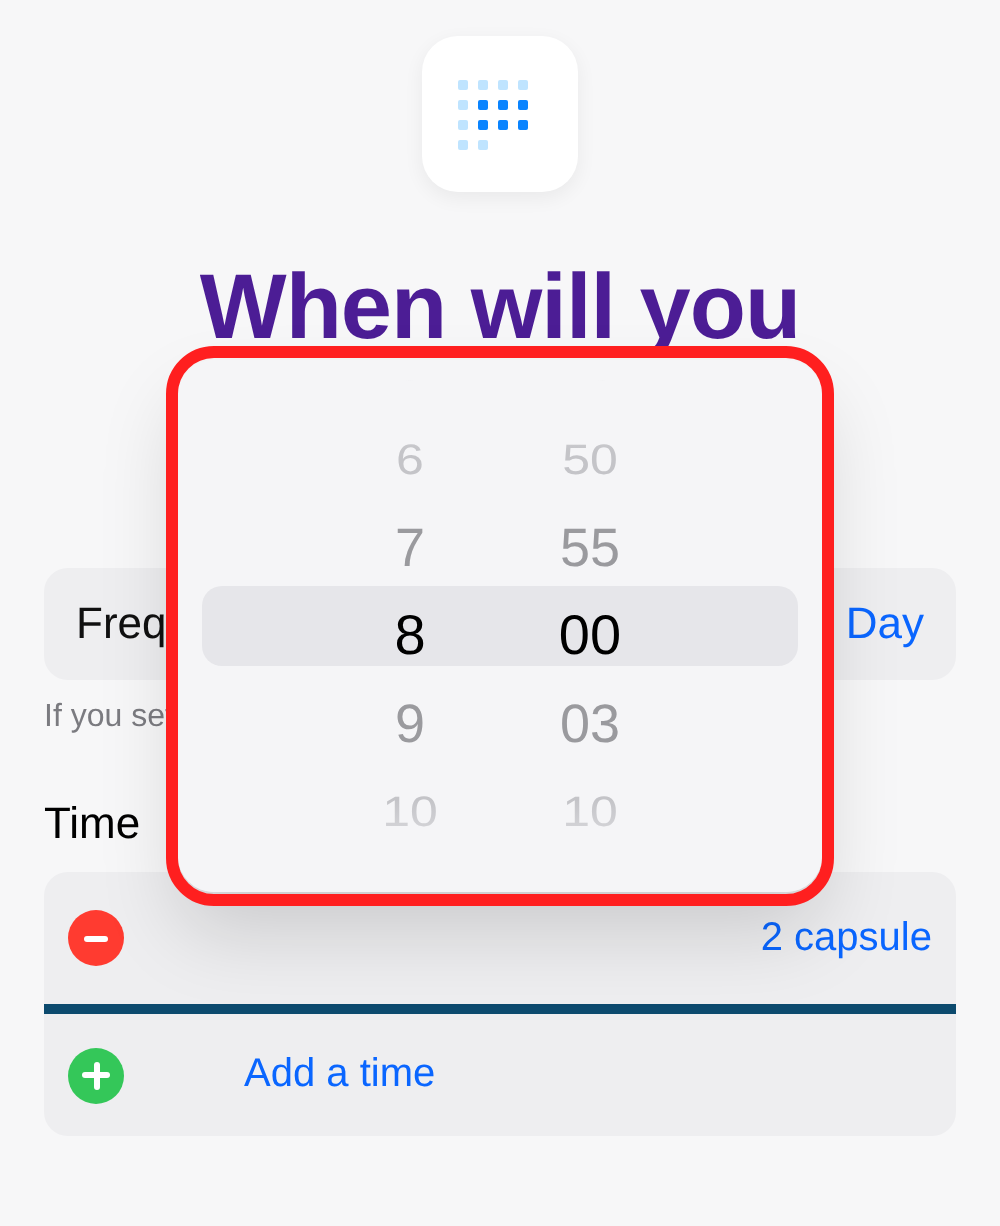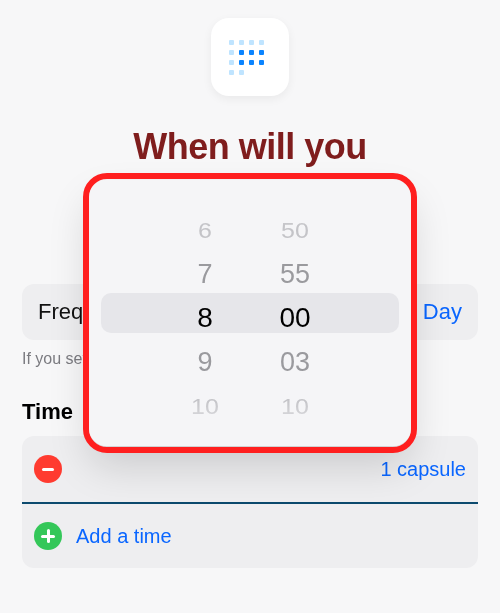--- a/index.html
+++ b/index.html
@@ -35,23 +35,23 @@
     height: 46px;
     position: relative;
   }
   .cal-dot {
     position: absolute;
     width: 5px; height: 5px;
     border-radius: 1px;
   }
   .title {
     margin-top: 30px;
-    font-size: 36px;
+    font-size: 46px;
     font-weight: 800;
-    color: #7f1d1d;
+    color: #4c1d95;
     letter-spacing: -0.5px;
     text-align: center;
   }
 
   
   .freq-row {
     position: absolute;
     left: 22px; right: 22px;
     top: 284px;
     height: 56px;
@@ -75,41 +75,42 @@
     color: #7b7b80;
     line-height: 1.35;
   }
 
   
   .time-section-label {
     position: absolute;
     left: 22px;
     top: 399px;
     font-size: 22px;
-    font-weight: 700;
+    font-weight: 400;
     color: #000;
   }
 
   
   .time-list {
     position: absolute;
     left: 22px; right: 22px;
     top: 436px;
     background: #eeeef0;
     border-radius: 12px;
     overflow: hidden;
   }
   .time-row {
     display: flex;
     align-items: center;
     height: 66px;
     padding: 0 12px 0 12px;
   }
   .time-row + .time-row {
-    border-top: 2px solid #0c4a6e;
+    border-top: 5px solid #0c4a6e;
+    gap: 46px;
   }
   .circle-btn {
     width: 28px; height: 28px;
     border-radius: 50%;
     display: flex; align-items: center; justify-content: center;
     flex: none;
     margin-right: 14px;
   }
   .circle-red { background: #ff3b30; }
   .circle-green { background: #34c759; }
@@ -255,21 +256,21 @@
 <div class="helper">If you set a time, you will receive a notification.</div>
 
 <div class="time-section-label">Time</div>
 
 <div class="time-list">
   <div class="time-row">
     <div class="circle-btn circle-red" style="position:relative">
       <div class="minus-bar"></div>
     </div>
     <div class="spacer"></div>
-    <div class="capsule">1 capsule</div>
+    <div class="capsule">2 capsule</div>
   </div>
   <div class="time-row">
     <div class="circle-btn circle-green" style="position:relative">
       <span class="plus-h"></span>
       <span class="plus-v"></span>
     </div>
     <div class="add-text">Add a time</div>
   </div>
 </div>
 

